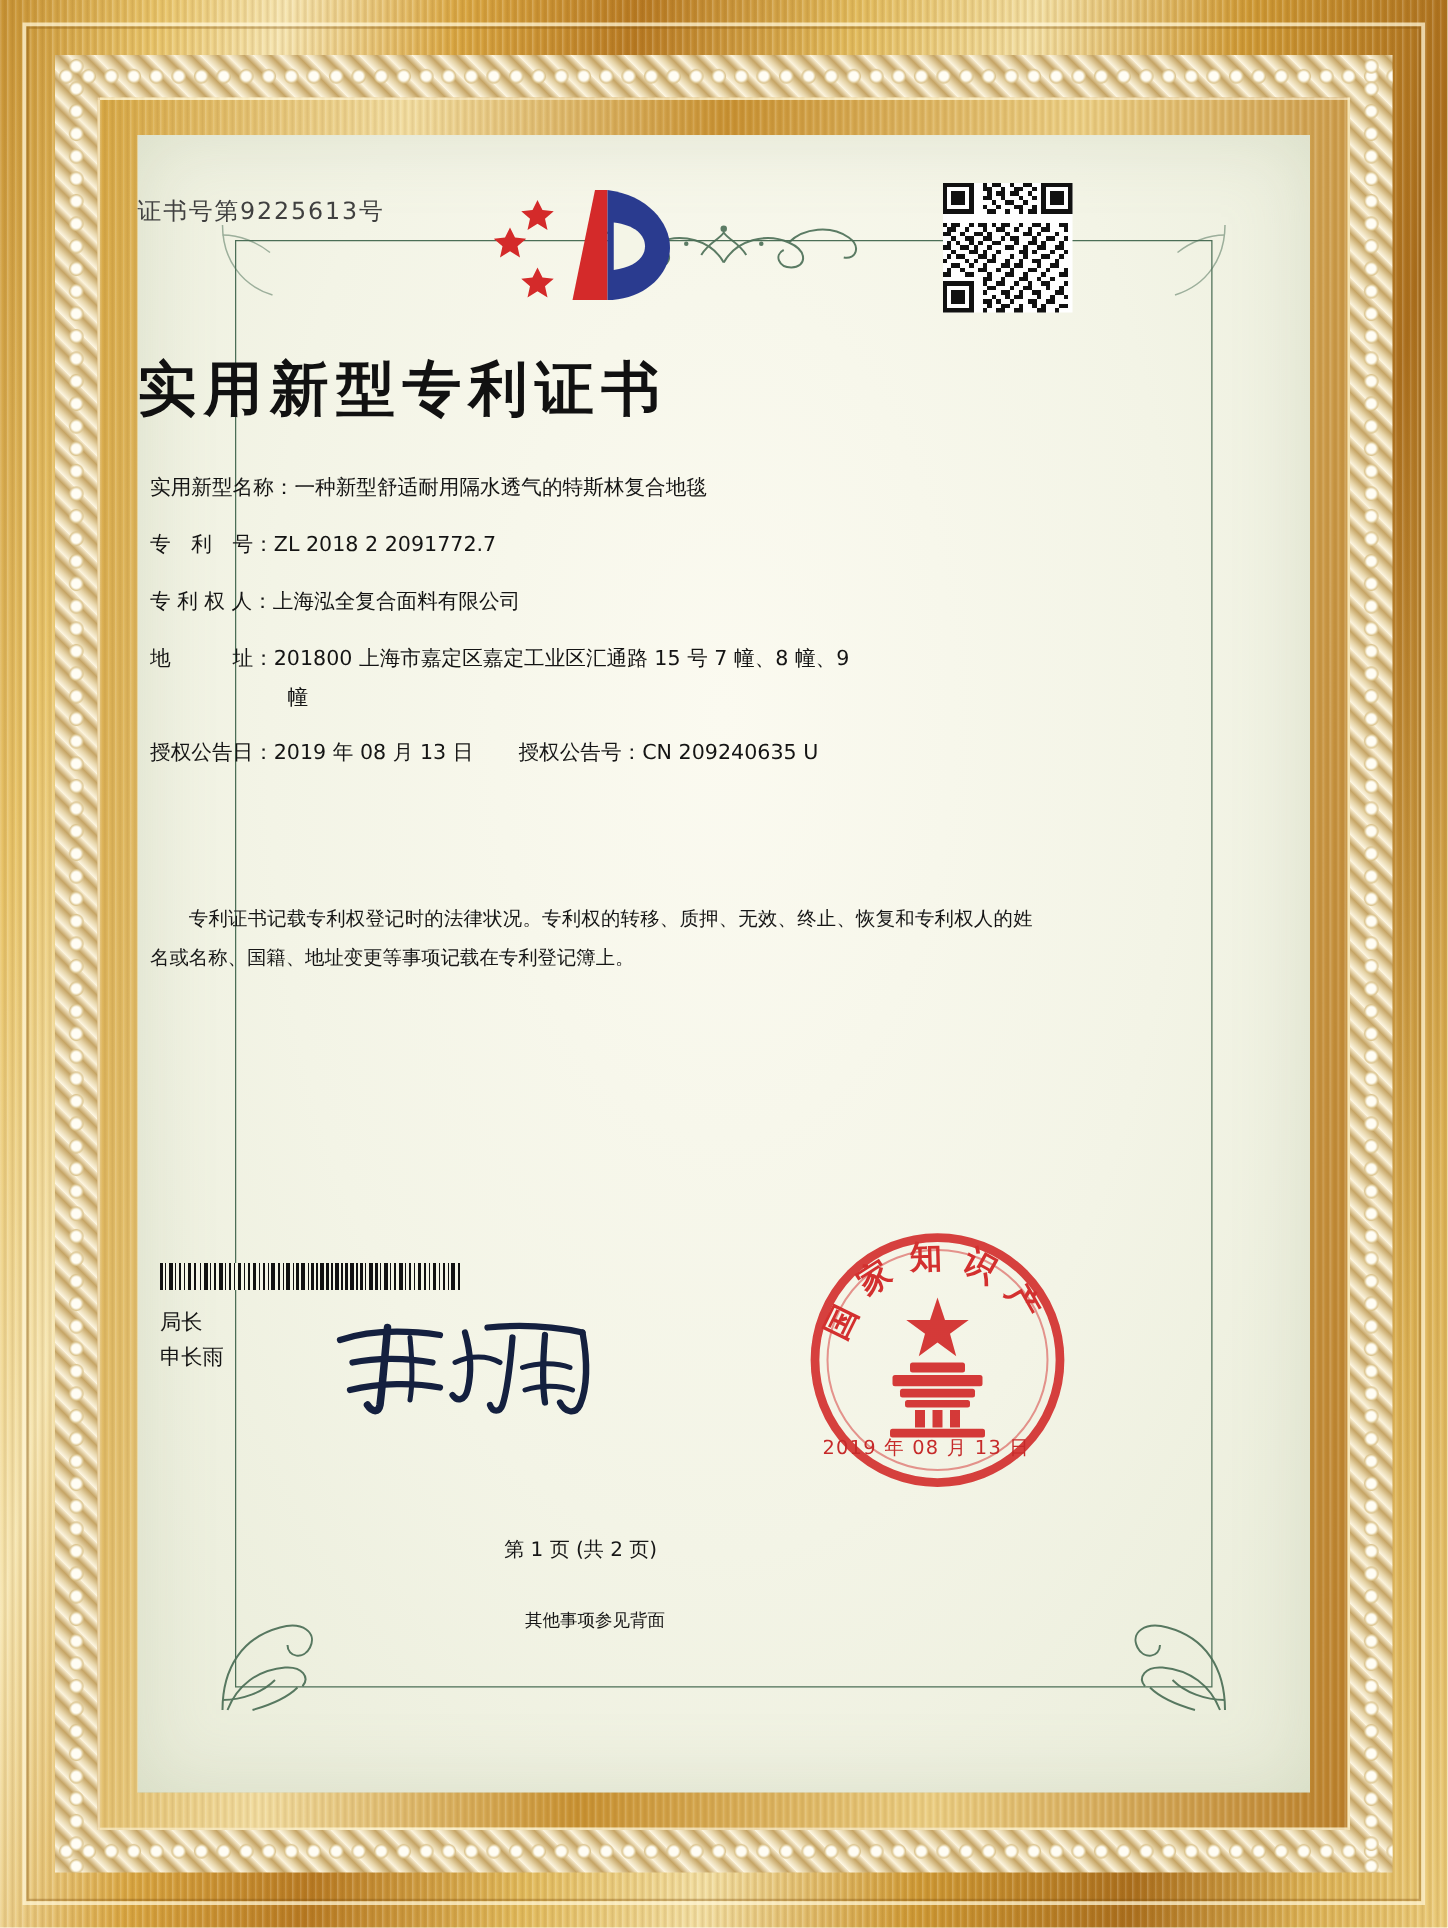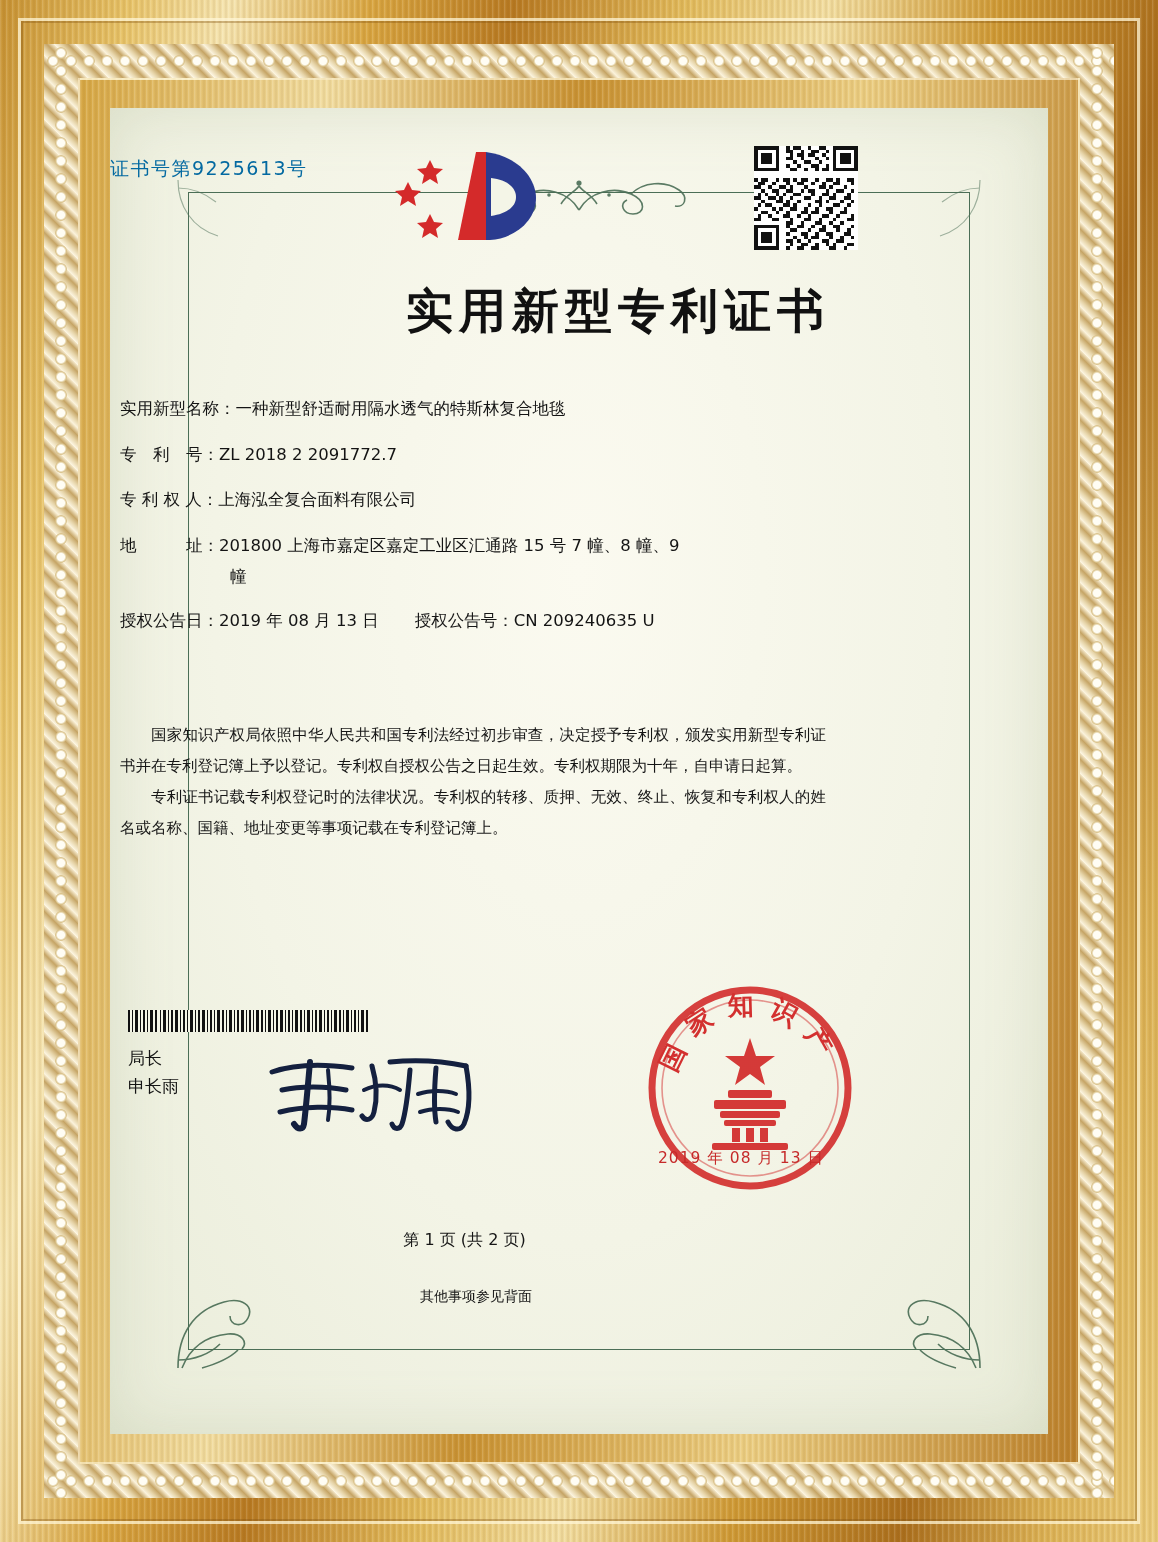--- a/index.html
+++ b/index.html
@@ -144,51 +144,51 @@
     position: absolute;
     left: 110px; top: 120px;
     width: 720px;
     color: #1c1c1c;
   }
   .cert-no {
     position: absolute;
     left: 0; top: 36px;
     font-size: 19px;
     letter-spacing: 1.5px;
-    color: #0369a1;
+    color: #404040;
     font-family: "DejaVu Sans", "Liberation Sans", sans-serif;
   }
   .qr {
     position: absolute;
     right: -28px; top: 26px;
     width: 104px; height: 104px;
   }
   .logo {
     position: absolute;
     left: 50%;
     top: 22px;
     transform: translateX(-50%);
     width: 160px; height: 112px;
   }
   .title {
     position: absolute;
     left: 0; right: 0;
     top: 160px;
-    text-align: right;
+    text-align: left;
     font-size: 47px;
     font-weight: bold;
     letter-spacing: 6px;
     color: #111;
     font-family: "DejaVu Sans", "Liberation Sans", sans-serif;
   }
 
   .fields {
     position: absolute;
     left: 10px;
-    top: 276px;
+    top: 257px;
     width: 710px;
     font-size: 16.5px;
     line-height: 1.55;
     color: #161616;
   }
   .field {
     display: flex;
     margin-bottom: 20px;
     align-items: baseline;
   }
@@ -564,21 +564,20 @@
 
     <div class="field two">
       <span class="lbl">授权公告日：</span>
       <span class="val">2019 年 08 月 13 日</span>
       <span class="lbl2">授权公告号：</span>
       <span class="val">CN 209240635 U</span>
     </div>
   </div>
 
   <div class="para">
-    <p>国家知识产权局依照中华人民共和国专利法经过初步审查，决定授予专利权，颁发实用新型专利证书并在专利登记簿上予以登记。专利权自授权公告之日起生效。专利权期限为十年，自申请日起算。</p>
     <p>专利证书记载专利权登记时的法律状况。专利权的转移、质押、无效、终止、恢复和专利权人的姓名或名称、国籍、地址变更等事项记载在专利登记簿上。</p>
   </div>
 
   <svg class="barcode" viewBox="0 0 244 22" shape-rendering="crispEdges">
     <rect width="244" height="22" fill="#f4f5e7"></rect>
     <g fill="#111">
       <rect x="0" y="0" width="2" height="22"></rect>
         <rect x="4" y="0" width="1" height="22"></rect>
       <rect x="7" y="0" width="3" height="22"></rect>
         <rect x="12" y="0" width="1" height="22"></rect>

